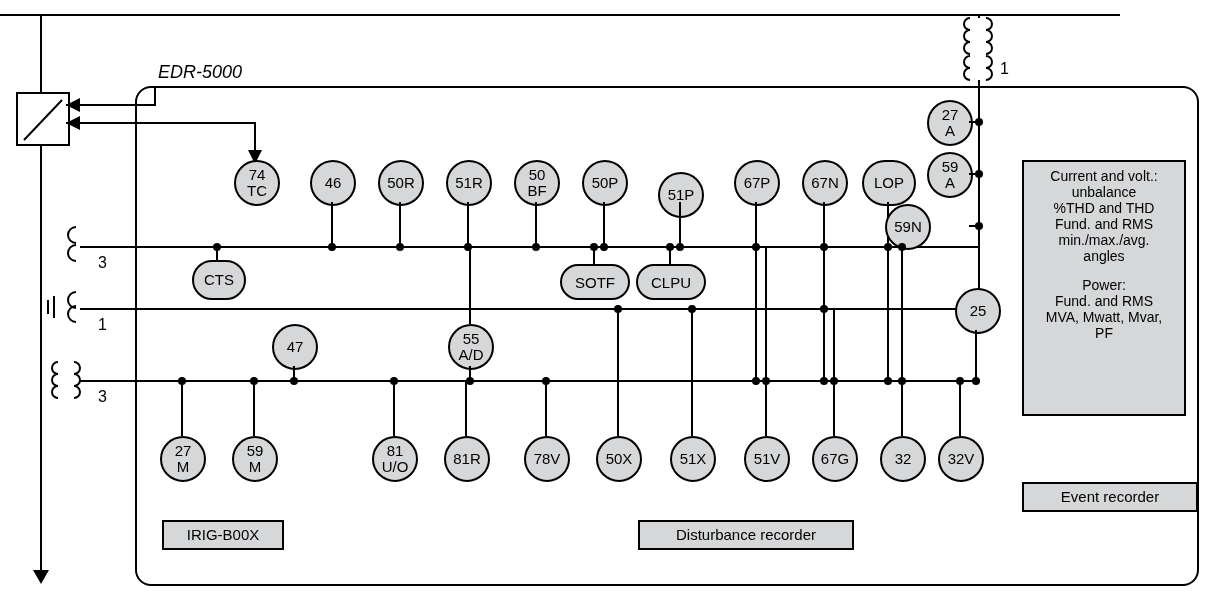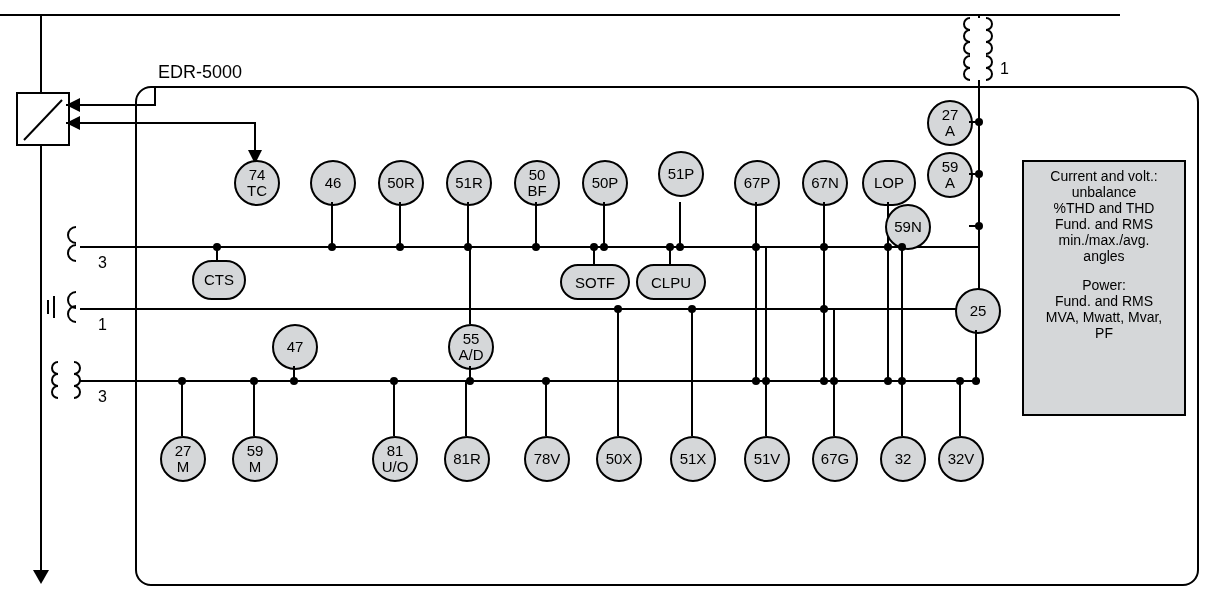--- a/index.html
+++ b/index.html
@@ -15,20 +15,21 @@
     width: 1222px;
     height: 594px;
   }
   .line {
     position: absolute;
     background: #000;
   }
   .title {
     position: absolute;
     font-size: 18px;
+    font-style: italic;
   }
   .bus-num {
     position: absolute;
     font-size: 16px;
   }
   .frame {
     position: absolute;
     border: 2px solid #000;
     border-radius: 16px;
   }
@@ -157,21 +158,21 @@
 
   <div class="node" style="left:514px;top:160px;width:42px;height:42px">50
 BF</div>
   <div class="line" style="left:535px;top:202px;width:2px;height:44px"></div>
   <div class="dot" style="left:536px;top:247px"></div>
 
   <div class="node" style="left:582px;top:160px;width:42px;height:42px">50P</div>
   <div class="line" style="left:603px;top:202px;width:2px;height:44px"></div>
   <div class="dot" style="left:604px;top:247px"></div>
 
-  <div class="node" style="left:658px;top:151px;width:42px;height:42px">51P</div>
+  <div class="node" style="left:658px;top:172px;width:42px;height:42px">51P</div>
   <div class="line" style="left:679px;top:202px;width:2px;height:44px"></div>
   <div class="dot" style="left:680px;top:247px"></div>
 
   <div class="node" style="left:734px;top:160px;width:42px;height:42px">67P</div>
   <div class="line" style="left:755px;top:202px;width:2px;height:178px"></div>
   <div class="dot" style="left:756px;top:247px"></div>
   <div class="dot" style="left:756px;top:381px"></div>
 
   <div class="node" style="left:802px;top:160px;width:42px;height:42px">67N</div>
   <div class="line" style="left:823px;top:202px;width:2px;height:178px"></div>
@@ -264,28 +265,31 @@
 
   <div class="node" style="left:880px;top:436px;width:42px;height:42px">32</div>
   <div class="line" style="left:901px;top:246px;width:2px;height:190px"></div>
   <div class="dot" style="left:902px;top:247px"></div>
   <div class="dot" style="left:902px;top:381px"></div>
 
   <div class="node" style="left:938px;top:436px;width:42px;height:42px">32V</div>
   <div class="line" style="left:959px;top:380px;width:2px;height:56px"></div>
   <div class="dot" style="left:960px;top:381px"></div>
 
+  <div class="btn" style="left:162px;top:520px;width:106px;height:22px">IRIG-B00X</div>
+  <div class="btn" style="left:638px;top:520px;width:200px;height:22px">Disturbance recorder</div>
 
   <div class="btn" style="left:1022px;top:160px;width:160px;height:252px;flex-direction:column;justify-content:flex-start;padding:0">
     <div style="padding:6px 4px;text-align:center;white-space:pre;font-size:14px">Current and volt.:
 unbalance
 %THD and THD
 Fund. and RMS
 min./max./avg.
 angles</div>
     <div style="padding:6px 4px;text-align:center;white-space:pre;font-size:14px">Power:
 Fund. and RMS
 MVA, Mwatt, Mvar,
 PF</div>
   </div>
 
+  <div class="btn" style="left:1022px;top:482px;width:160px;height:22px">Event recorder</div>
 
 </div>
 
 </body></html>

